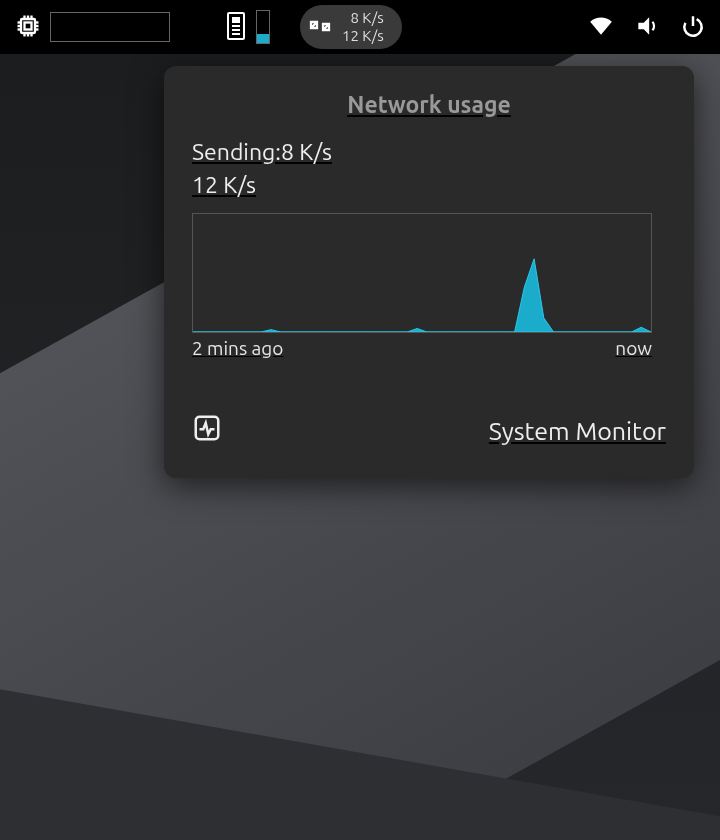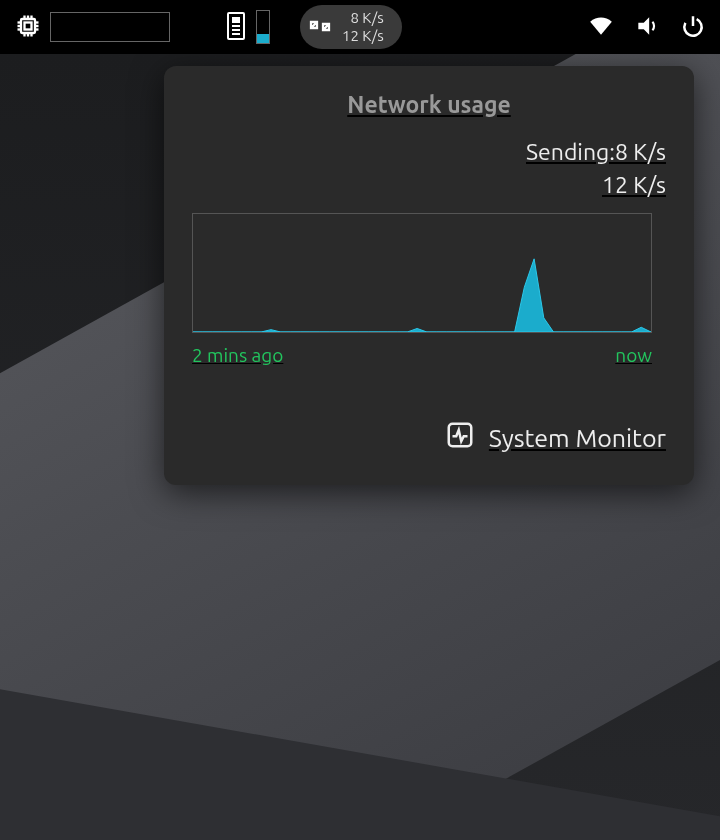--- a/index.html
+++ b/index.html
@@ -148,21 +148,21 @@
     .popup-title {
       text-align: center;
       color: #999;
       font-size: 23px;
       font-weight: 600;
       margin-bottom: 22px;
     }
     
     .stat-row {
       display: flex;
-      justify-content: flex-end;
+      justify-content: flex-start;
       color: #eee;
       font-size: 23px;
       margin-bottom: 8px;
     }
     
     .chart {
       margin-top: 16px;
       width: 460px;
       height: 120px;
       border: 1px solid #555;
@@ -174,30 +174,30 @@
       position: absolute;
       left: 0;
       bottom: 0;
       width: 100%;
       height: 100%;
     }
     
     .chart-labels {
       display: flex;
       justify-content: space-between;
-      color: #22c55e;
+      color: #e5e5e5;
       font-size: 19px;
-      margin-top: 11px;
+      margin-top: 4px;
       width: 460px;
     }
     
     .sysmon-button {
       display: flex;
       align-items: center;
-      justify-content: flex-end;
+      justify-content: space-between;
       gap: 14px;
       margin-top: 54px;
       color: #eee;
       font-size: 25px;
       cursor: pointer;
     }
   </style>
 </head>
 <body>
 

